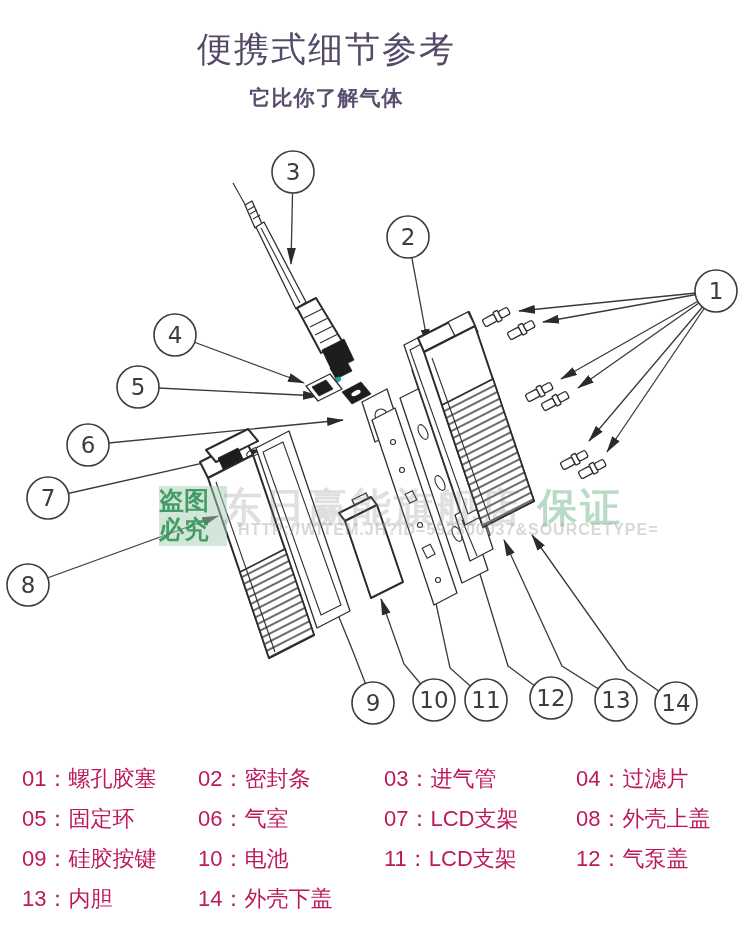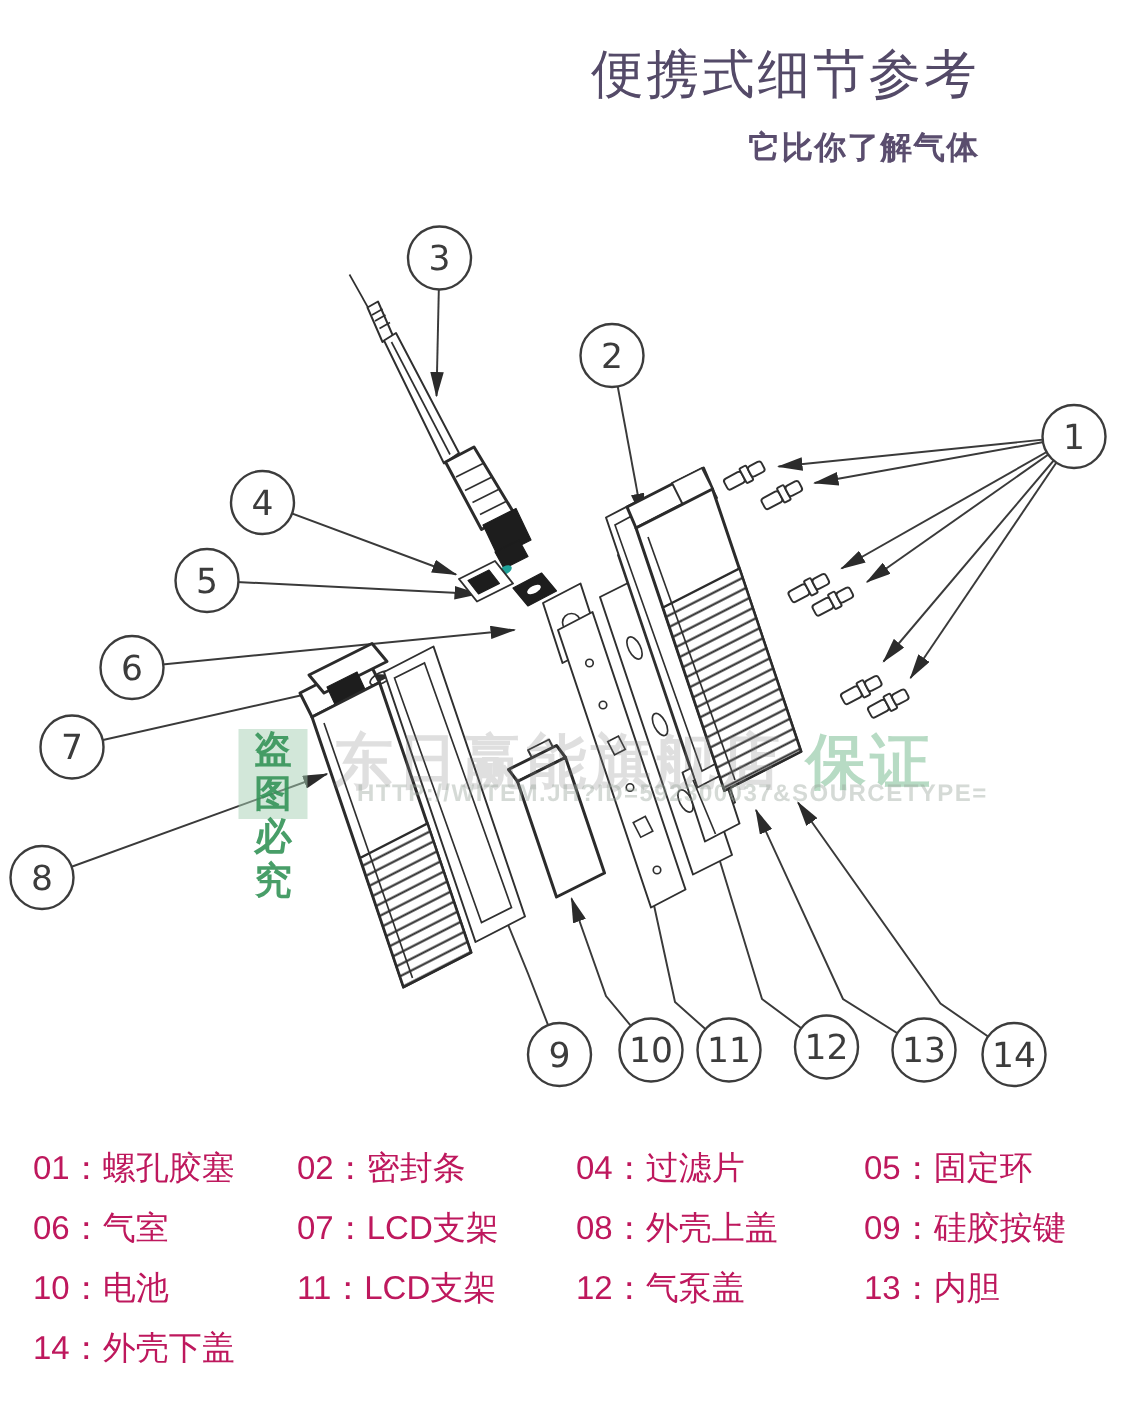--- a/index.html
+++ b/index.html
@@ -1,36 +1,36 @@
 <!DOCTYPE html>
 <html><head>
 <meta charset="utf-8">
 <style>
   html,body{margin:0;padding:0;background:#ffffff;}
   .page{position:relative;width:750px;height:951px;background:#fff;overflow:hidden;
         font-family:"Liberation Sans","DejaVu Sans",sans-serif;}
   
-  .hdr{position:absolute;top:26px;left:0;width:653px;text-align:right;z-index:4;}
+  .hdr{position:absolute;top:26px;left:0;width:653px;text-align:center;z-index:4;}
   .title{font-size:35px;font-weight:400;color:#544a68;letter-spacing:2px;margin:0;}
   .subtitle{font-size:21px;font-weight:700;color:#5a4d6e;letter-spacing:1px;margin:11px 0 0 0;}
   
   svg.diagram{position:absolute;left:0;top:0;z-index:2;}
   .ln{stroke:#3a3a3a;stroke-width:1.3;fill:none;}
   .part{stroke:#2b2b2b;stroke-width:2;fill:#ffffff;stroke-linejoin:round;}
   .part-thin{stroke:#2f2f2f;stroke-width:1.3;fill:#ffffff;stroke-linejoin:round;}
   .detail{stroke:#2f2f2f;stroke-width:1.1;fill:none;}
   .dark{fill:#1d1d1d;stroke:#1d1d1d;stroke-width:.8;stroke-linejoin:round;}
   .balloon circle{fill:#ffffff;stroke:#3c3c3c;stroke-width:1.6;}
   .balloon text{fill:#3c3c3c;font-size:23px;font-family:"DejaVu Sans","Liberation Sans",sans-serif;
                 text-anchor:middle;font-weight:400;}
   
   .wm{position:absolute;z-index:3;pointer-events:none;}
-  .wm-stamp{left:159px;top:486px;width:46px;height:60px;background:rgba(166,208,180,.5);
+  .wm-stamp{left:159px;top:486px;width:68px;height:60px;background:rgba(166,208,180,.5);
             color:rgba(52,148,88,.9);font-size:25px;font-weight:700;line-height:29px;
-            text-align:center;}
+            }
   .wm-big{left:222px;top:480px;font-size:40px;font-weight:700;letter-spacing:3px;white-space:nowrap;}
   .wm-big .g1{color:rgba(128,128,128,.25);}
   .wm-big .g2{color:rgba(112,184,138,.5);margin-top:21px;}
   .wm-url{left:238px;top:521px;font-size:16px;font-weight:700;color:rgba(150,162,152,.4);
           letter-spacing:1px;white-space:nowrap;}
   
   .legend{position:absolute;left:22px;top:764px;width:712px;display:grid;
           grid-template-columns:176px 186px 192px auto;row-gap:10px;z-index:4;
           font-size:22px;color:#be185d;line-height:30px;}
   .li span{white-space:nowrap;}
@@ -271,20 +271,21 @@
   </div>
   <div class="wm wm-big">
     <span class="g1">东日赢能旗舰店</span>
     <span class="g2">保证</span>
   </div>
   <div class="wm wm-url">HTTP://WITEM.JH?ID=592300037&amp;SOURCETYPE=</div>
 
   <div class="legend">
     <div class="li"><span>01</span><span>：</span><span>螺孔胶塞</span></div>
     <div class="li"><span>02</span><span>：</span><span>密封条</span></div>
+    <div class="li"><span>03</span><span>：</span><span>进气管</span></div>
     <div class="li"><span>04</span><span>：</span><span>过滤片</span></div>
     <div class="li"><span>05</span><span>：</span><span>固定环</span></div>
     <div class="li"><span>06</span><span>：</span><span>气室</span></div>
     <div class="li"><span>07</span><span>：</span><span>LCD支架</span></div>
     <div class="li"><span>08</span><span>：</span><span>外壳上盖</span></div>
     <div class="li"><span>09</span><span>：</span><span>硅胶按键</span></div>
     <div class="li"><span>10</span><span>：</span><span>电池</span></div>
     <div class="li"><span>11</span><span>：</span><span>LCD支架</span></div>
     <div class="li"><span>12</span><span>：</span><span>气泵盖</span></div>
     <div class="li"><span>13</span><span>：</span><span>内胆</span></div>

